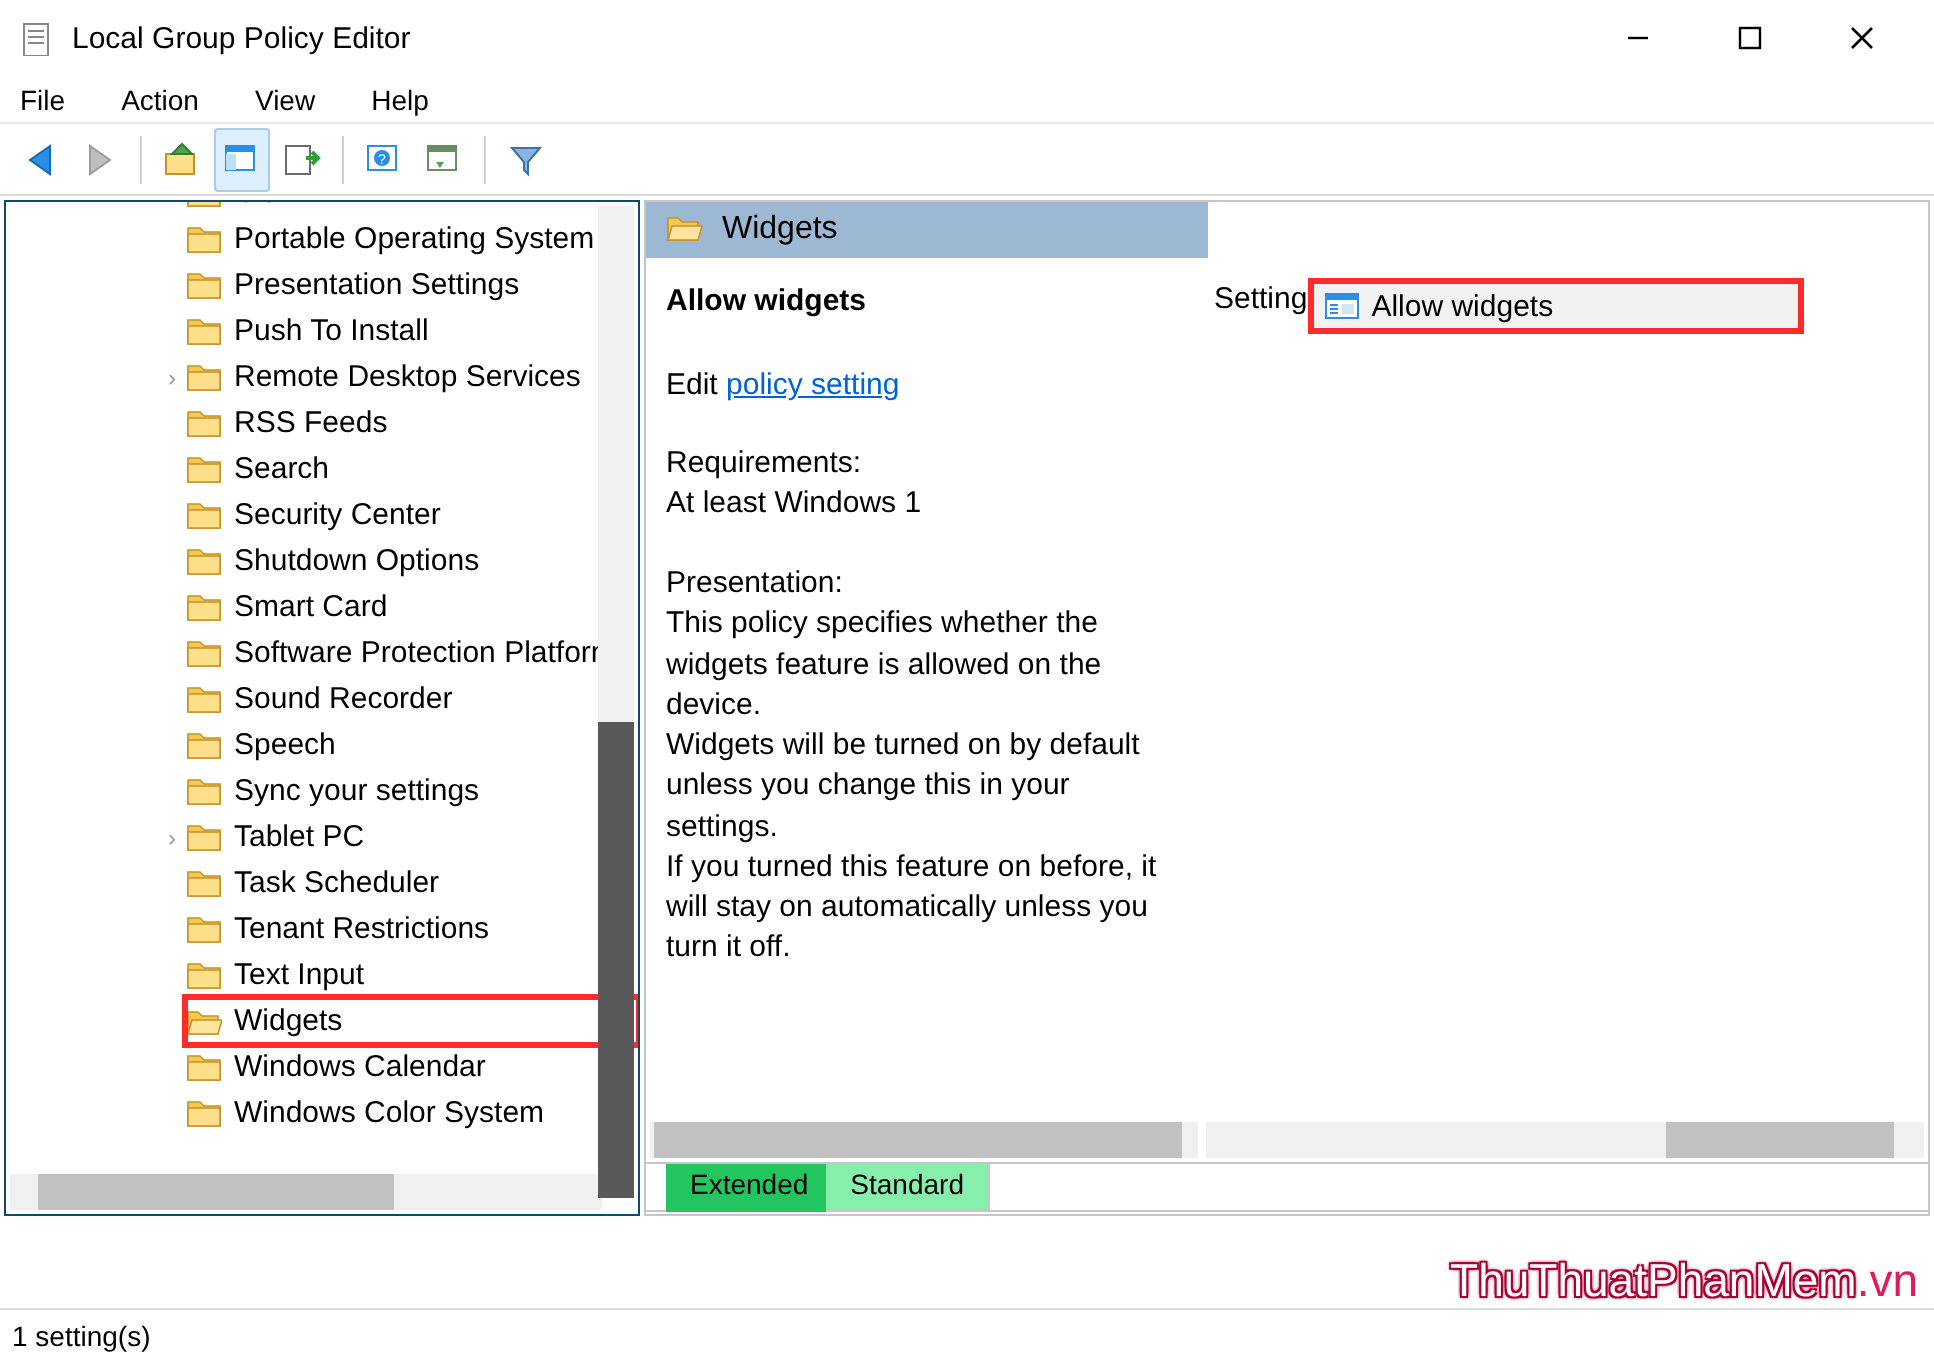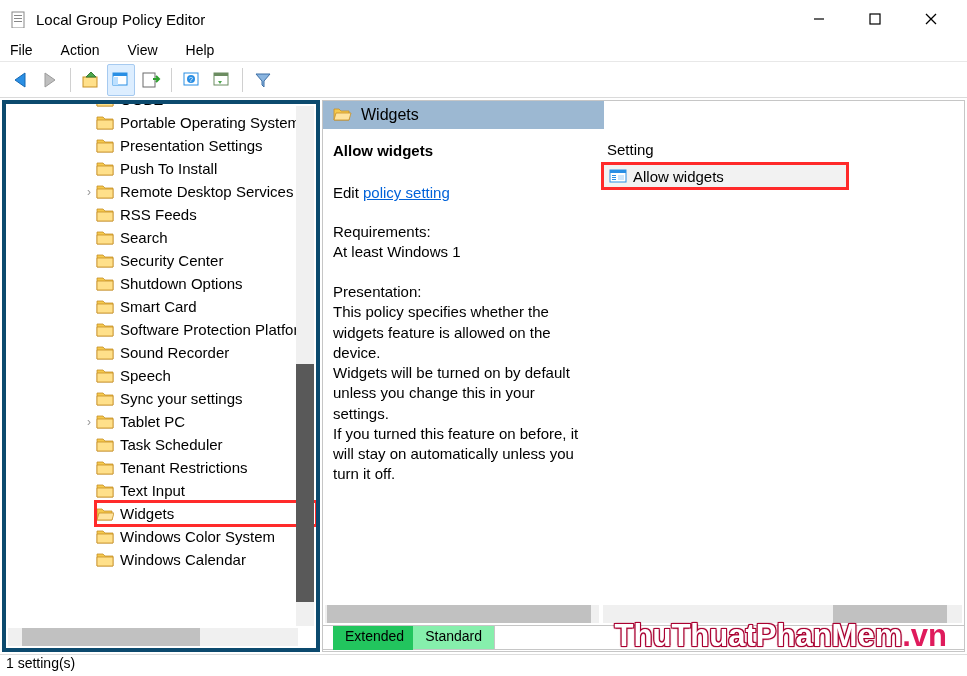--- a/index.html
+++ b/index.html
@@ -18,21 +18,21 @@
 .menubar .menu-item:first-child { padding-left: 10px; }
 
 
 .toolbar { height: 36px; display: flex; align-items: center; padding: 0 6px; border-bottom: 1px solid #dadada; gap: 2px; }
 .toolbar .tb-btn { width: 28px; height: 32px; display: flex; align-items: center; justify-content: center; border: 1px solid transparent; border-radius: 2px; }
 .toolbar .tb-btn.selected { background: #ddeeff; border: 1px solid #a6caf0; }
 .toolbar .tb-sep { width: 1px; height: 24px; background: #d0d0d0; margin: 0 4px; }
 
 
 .main { flex: 1; display: flex; min-height: 0; }
-.tree-pane { width: 318px; border: 4px solid #0c4a6e; margin: 2px 1px 2px 2px; overflow: hidden; position: relative; background: #fff; }
+.tree-pane { width: 318px; border: 1px solid #0c4a6e; margin: 2px 1px 2px 2px; overflow: hidden; position: relative; background: #fff; }
 .tree-scroll { height: 100%; overflow: hidden; padding: 4px 0 0 0; }
 .tree-list { padding-left: 90px; margin-top: -20px; }
 .tree-item { display: flex; align-items: center; height: 23px; white-space: nowrap; }
 .tree-item .expander { width: 14px; display: inline-flex; justify-content: center; color: #999; font-size: 12px; margin-left: -14px; }
 .tree-item .folder-icon { width: 18px; height: 18px; margin-right: 6px; flex-shrink: 0; }
 .tree-item .label { font-size: 15px; }
 .tree-item.highlighted { outline: 3px solid #ff2a2a; outline-offset: -1px; }
 .tree-hscroll { position: absolute; bottom: 2px; left: 2px; right: 18px; height: 18px; background: #f0f0f0; }
 .tree-hscroll .thumb { position: absolute; left: 14px; top: 0; width: 178px; height: 18px; background: #c1c1c1; }
 .tree-vscroll { position: absolute; top: 2px; right: 2px; bottom: 22px; width: 18px; background: #f0f0f0; }
@@ -48,39 +48,39 @@
 .desc-col { width: 278px; padding: 12px 10px 0 10px; font-size: 15px; line-height: 1.35; overflow: hidden; position: relative; }
 .desc-col .policy-name { font-weight: 700; margin-bottom: 22px; }
 .desc-col .edit-line { margin-bottom: 18px; }
 .desc-col .edit-line a { color: #0062d9; text-decoration: underline; }
 .desc-col .req-label { }
 .desc-col .req-val { margin-bottom: 20px; }
 .desc-col .desc-text p { margin-bottom: 0; }
 .desc-col .desc-hscroll { position: absolute; bottom: 2px; left: 2px; right: 2px; height: 18px; background: #f0f0f0; }
 .desc-col .desc-hscroll .thumb { position: absolute; left: 2px; top: 0; width: 264px; height: 18px; background: #c1c1c1; }
 
-.settings-col { flex: 1; display: flex; flex-direction: column; position: relative; padding: 12px 0 0 0; }
+.settings-col { flex: 1; display: flex; flex-direction: row; position: relative; padding: 12px 0 0 0; text-align: right; }
 .settings-col .col-header { font-size: 15px; padding: 0 0 6px 6px; }
 .settings-row { height: 24px; display: flex; align-items: center; padding: 0 6px; gap: 6px; background: #f2f2f2; outline: 3px solid #ff2a2a; outline-offset: -1px; margin: 0 4px 0 2px; width: 244px; }
 .settings-row .row-icon { width: 18px; height: 18px; flex-shrink: 0; }
 .settings-row .row-label { font-size: 15px; }
 .settings-hscroll { position: absolute; bottom: 2px; left: 2px; right: 2px; height: 18px; background: #f0f0f0; }
 .settings-hscroll .thumb { position: absolute; left: 230px; top: 0; width: 114px; height: 18px; background: #c1c1c1; }
 
 
 .tabs-row { height: 26px; border-top: 1px solid #c6c6c6; display: flex; align-items: flex-start; }
 .tab { height: 24px; padding: 2px 12px 0 12px; font-size: 14px; border-right: 1px solid #c6c6c6; border-bottom: 1px solid #c6c6c6; background: #86efac; position: relative; }
 .tab.active { background: #22c55e; border-bottom-color: transparent; }
 .tabs-row .tab + .tab { margin-left: -4px; }
 
 
-.statusbar { height: 22px; border-top: 1px solid #dcdcdc; display: flex; align-items: flex-start; padding: 0 6px; font-size: 14px; }
-
-
-.watermark { position: absolute; right: 20px; bottom: 22px; font-weight: 700; font-size: 31px; color: #fff; text-shadow: 0 0 2px #aa0033, 0 0 2px #aa0033, 0 0 2px #aa0033, 1px 1px 0 #aa0033, -1px -1px 0 #aa0033, 1px -1px 0 #aa0033, -1px 1px 0 #aa0033; letter-spacing: 0; pointer-events: none; }
+.statusbar { height: 22px; border-top: 1px solid #dcdcdc; display: flex; align-items: flex-end; padding: 0 6px; font-size: 14px; margin-top: 44px; }
+
+
+.watermark { position: absolute; right: 8px; bottom: 22px; font-weight: 400; font-size: 23px; color: #fff; text-shadow: 0 0 2px #aa0033, 0 0 2px #aa0033, 0 0 2px #aa0033, 1px 1px 0 #aa0033, -1px -1px 0 #aa0033, 1px -1px 0 #aa0033, -1px 1px 0 #aa0033; letter-spacing: 0; pointer-events: none; }
 .watermark .suffix { color: #df1b5c; text-shadow: none; }
 
 svg { display: block; }
 </style>
 </head>
 <body>
 
 <svg width="0" height="0" style="position:absolute">
   <defs>
     <g id="i-folder">
@@ -394,30 +394,30 @@
             </span>
             <span class="label">Widgets</span>
           </div>
           <div class="tree-item">
             <span class="expander"></span>
             <span class="folder-icon">
               <svg width="18" height="18">
                 <use href="#i-folder"></use>
               </svg>
             </span>
+            <span class="label">Windows Calendar</span>
+          </div>
+          <div class="tree-item">
+            <span class="expander"></span>
+            <span class="folder-icon">
+              <svg width="18" height="18">
+                <use href="#i-folder"></use>
+              </svg>
+            </span>
             <span class="label">Windows Color System</span>
-          </div>
-          <div class="tree-item">
-            <span class="expander"></span>
-            <span class="folder-icon">
-              <svg width="18" height="18">
-                <use href="#i-folder"></use>
-              </svg>
-            </span>
-            <span class="label">Windows Calendar</span>
           </div>
         </div>
     </div>
     <div class="tree-hscroll">
         <div class="thumb"></div>
       </div>
     <div class="tree-vscroll">
         <div class="thumb"></div>
       </div>
   </div>

